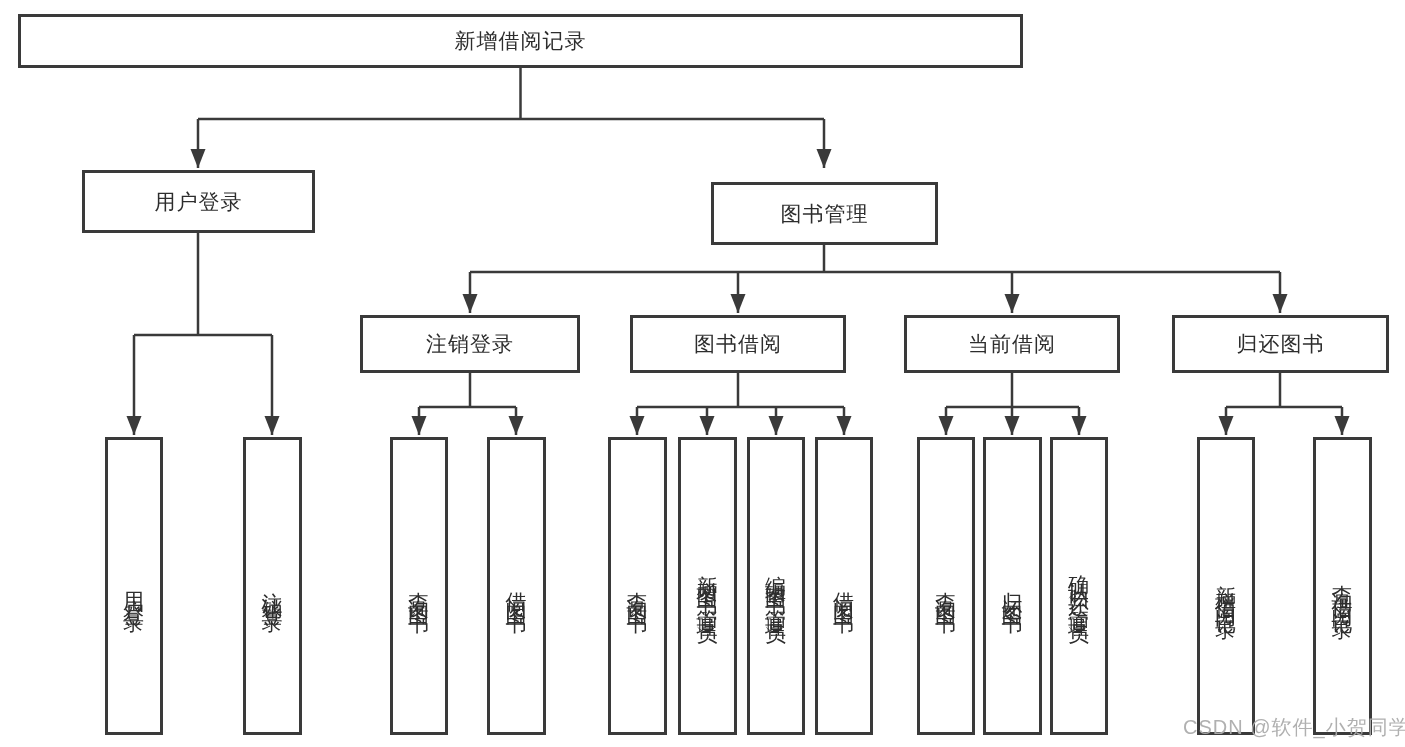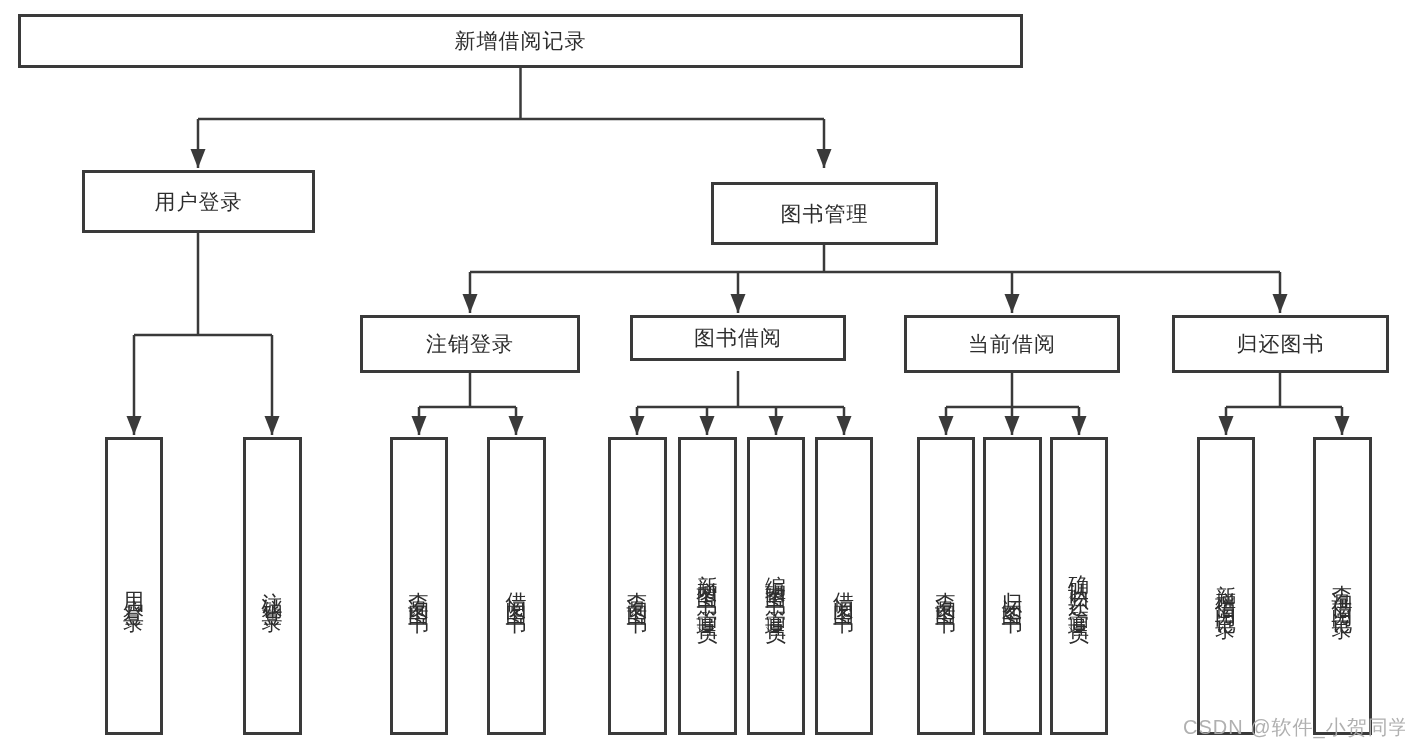--- a/index.html
+++ b/index.html
@@ -114,21 +114,21 @@
       <line x1="1342" y1="407" x2="1342" y2="435" marker-end="url(#arrow)"></line>
     </g>
   </svg>
 
   <div class="node root-node" style="left:18px; top:14px; width:1005px; height:54px;">新增借阅记录</div>
 
   <div class="node h-node" style="left:82px; top:170px; width:233px; height:63px;">用户登录</div>
   <div class="node h-node" style="left:711px; top:170px; width:227px; height:63px;margin-top:12px;">图书管理</div>
 
   <div class="node h-node" style="left:360px; top:315px; width:220px; height:58px;">注销登录</div>
-  <div class="node h-node" style="left:630px; top:315px; width:216px; height:46px;">图书借阅</div>
+  <div class="node h-node" style="left:630px; top:315px; width:216px; height:58px;">图书借阅</div>
   <div class="node h-node" style="left:904px; top:315px; width:216px; height:58px;">当前借阅</div>
   <div class="node h-node" style="left:1172px; top:315px; width:217px; height:58px;">归还图书</div>
 
   <div class="node v-node" style="left:105px; top:437px; width:58px; height:298px;">用户登录</div>
   <div class="node v-node" style="left:243px; top:437px; width:59px; height:298px;">注销登录</div>
 
   <div class="node v-node" style="left:390px; top:437px; width:58px; height:298px;">查询图书</div>
   <div class="node v-node" style="left:487px; top:437px; width:59px; height:298px;">借阅图书</div>
 
   <div class="node v-node" style="left:608px; top:437px; width:59px; height:298px;">查询图书</div>

